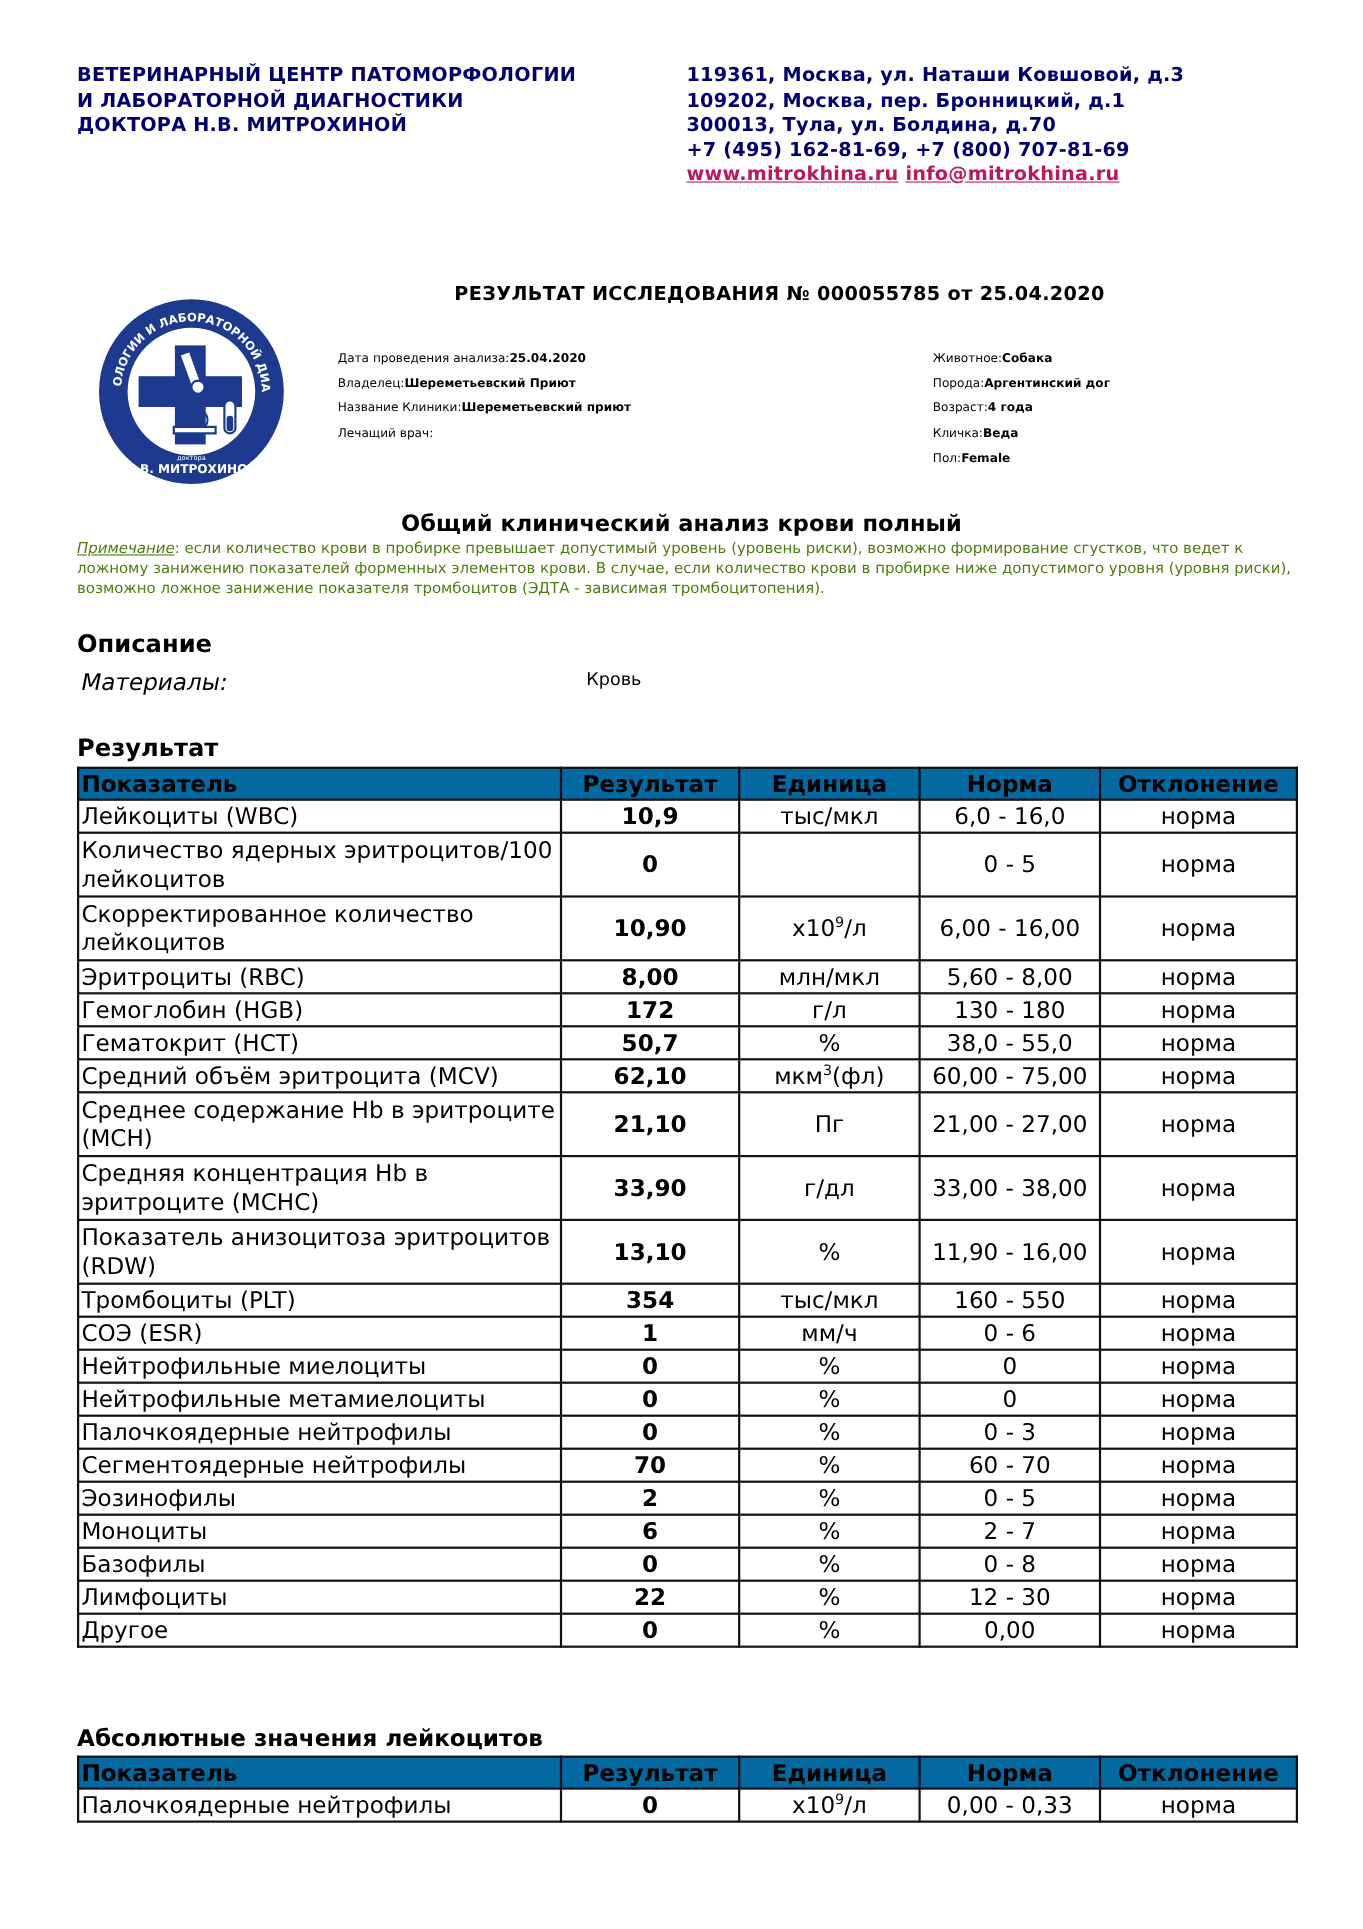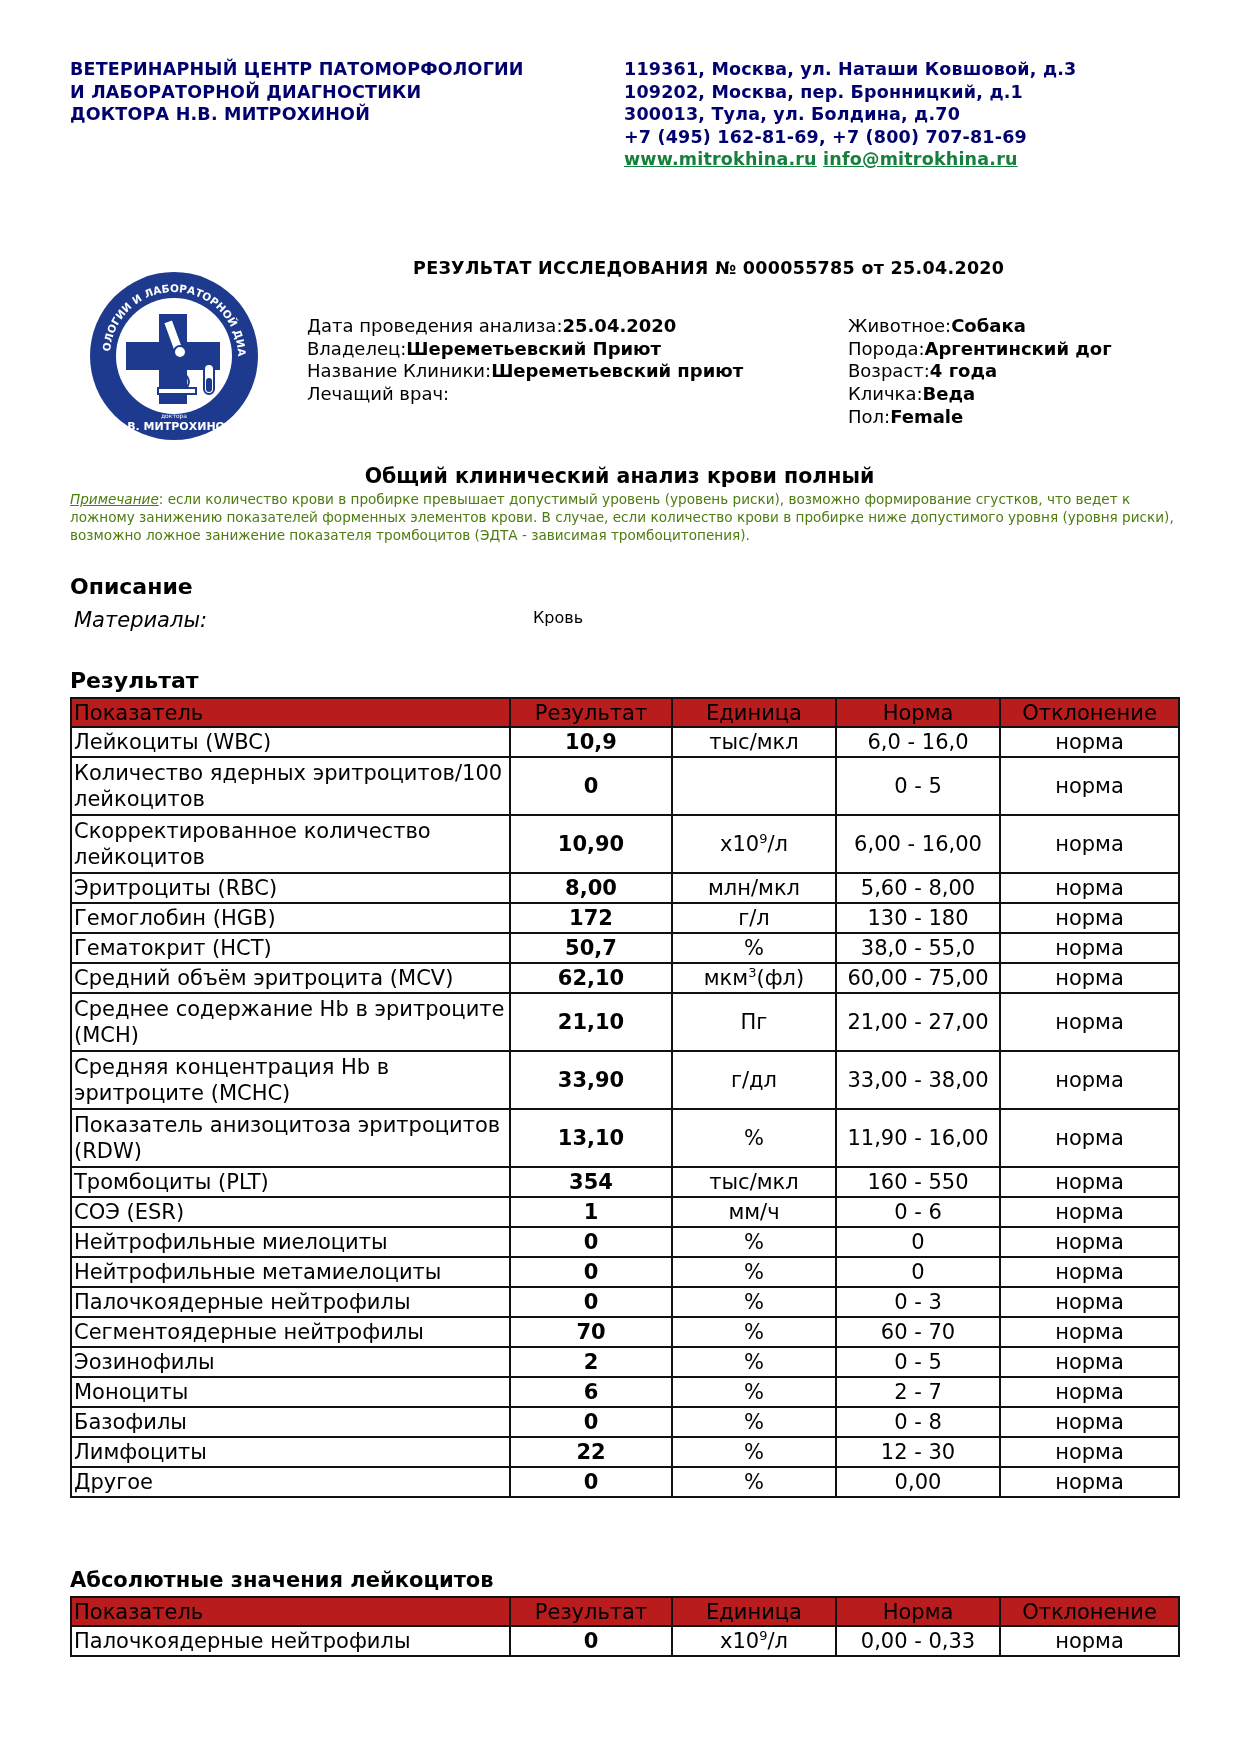--- a/index.html
+++ b/index.html
@@ -1,38 +1,38 @@
 <!DOCTYPE html>
 <html><head>
 <meta charset="utf-8">
 <style>
   html, body { margin: 0; padding: 0; background: #ffffff; }
   body { width: 1239px; height: 1754px; position: relative; font-family: "DejaVu Sans", sans-serif; color: #000; overflow: hidden; }
   .abs { position: absolute; }
   .org { left: 70px; top: 58px; color: #00006e; font-weight: bold; font-size: 17.5px; line-height: 22.5px; letter-spacing: 0.2px; }
   .addr { left: 624px; top: 58px; color: #00006e; font-weight: bold; font-size: 17.5px; line-height: 22.5px; letter-spacing: 0.2px; }
-  .addr a { color: #15803d; text-decoration: underline; text-align: center; }
+  .addr a { color: #be185d; text-decoration: underline; text-align: center; }
   .report-title { left: 413px; top: 258px; font-weight: bold; font-size: 17.5px; letter-spacing: 0.3px; }
   .logo { left: 88px; top: 270px; width: 172px; height: 172px; }
-  .info { font-size: 18px; line-height: 22.7px; }
+  .info { font-size: 11px; line-height: 22.7px; }
   .info b { font-weight: bold; }
   .info1 { left: 307px; top: 315px; }
   .info2 { left: 848px; top: 315px; }
   .analysis-title { left: 0; width: 1239px; top: 464px; text-align: center; font-weight: bold; font-size: 20.5px; }
   .note { left: 70px; top: 490px; width: 1110px; font-size: 13.6px; line-height: 18px; color: #4d7c0f; }
   .note .nl { font-style: italic; text-decoration: underline; }
   .h2 { font-weight: bold; font-size: 22px; }
   .desc-h { left: 70px; top: 574px; }
   .mat-label { left: 74px; top: 608px; font-size: 21px; font-style: italic; }
   .mat-val { left: 500px; top: 608px; font-size: 16px; margin-left: 33px; }
   .res-h { left: 70px; top: 668px; }
   .abs-h { left: 70px; top: 1568px; font-size: 21px; }
   table.results { border-collapse: collapse; table-layout: fixed; position: absolute; left: 70px; width: 1108px; font-size: 21px; }
   table.results th, table.results td { border: 2px solid #111; padding: 0 2px; line-height: 26px; }
-  table.results th { background: #b91c1c; font-weight: normal; text-align: center; height: 27px; }
+  table.results th { background: #0369a1; font-weight: bold; text-align: center; height: 27px; }
   table.results th.c0 { text-align: left; }
   table.results td.c0 { text-align: left; }
   table.results td.c1 { text-align: center; font-weight: bold; }
   table.results td.c2, table.results td.c3, table.results td.c4 { text-align: center; }
   table.results td { height: 28px; }
   table.results tr.two td { height: 56px; }
   .t1 { top: 697px; }
   .t2 { top: 1596px; }
   col.w0 { width: 439px; } col.w1 { width: 162px; } col.w2 { width: 164px; } col.w3 { width: 164px; } col.w4 { width: 179px; }
   sup { font-size: 13px; line-height: 0; }

